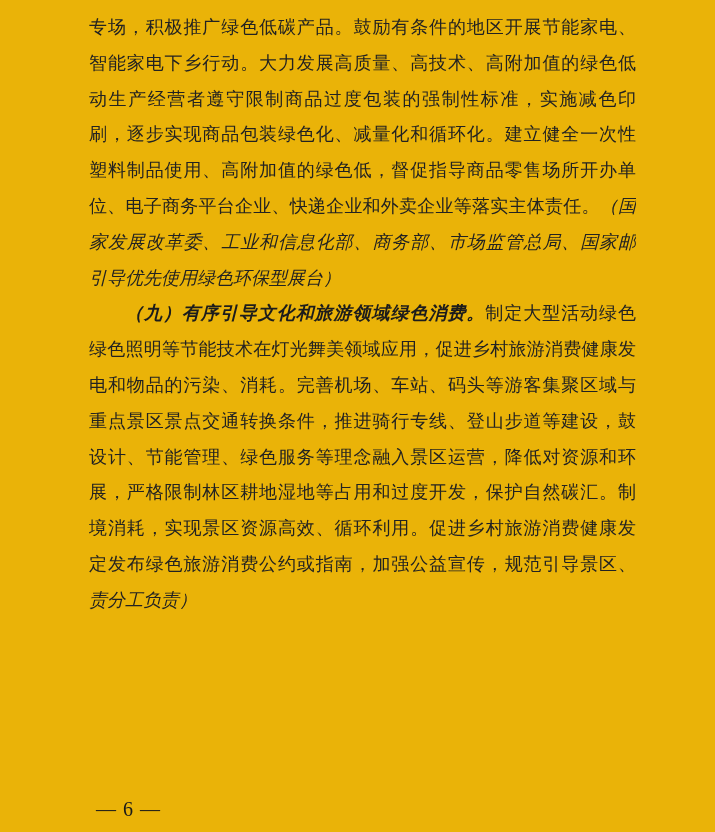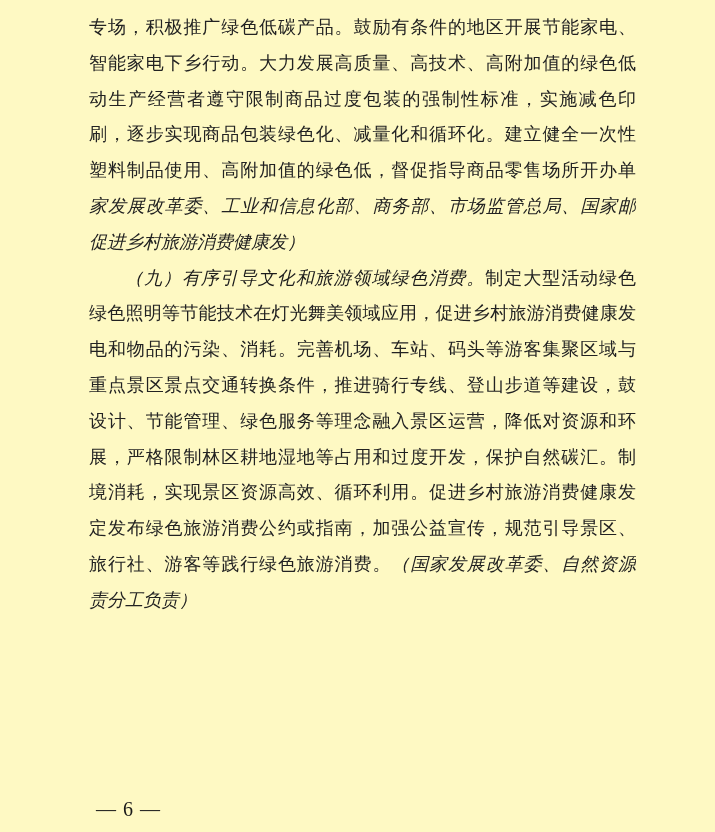--- a/index.html
+++ b/index.html
@@ -4,21 +4,21 @@
 <style>
   html, body {
     margin: 0;
     padding: 0;
     background: #ffffff;
   }
   .page {
     position: relative;
     width: 715px;
     height: 832px;
-    background: #fef9c3;
+    background: #eab308;
     overflow: hidden;
     font-family: "Liberation Serif", "DejaVu Serif", serif;
     color: #222222;
   }
   .textblock {
     position: absolute;
     left: 89px;
     top: 10px;
     width: 547px;
   }
@@ -38,21 +38,21 @@
     font-weight: 400;
   }
   
   .seg-dept {
     font-style: italic;
     font-weight: 400;
   }
   
   .seg-heading {
     font-style: italic;
-    font-weight: 400;
+    font-weight: 700;
     color: #1c1c1c;
   }
   .page-number {
     position: absolute;
     left: 96px;
     top: 797px;
     font-size: 20px;
     line-height: 24px;
     color: #1a1a1a;
     letter-spacing: 1px;
@@ -61,27 +61,27 @@
 </head>
 <body>
 
 <div class="page">
   <div class="textblock">
       <div class="line"><span class="seg-normal">专场，积极推广绿色低碳产品。鼓励有条件的地区开展节能家电、</span></div>
       <div class="line"><span class="seg-normal">智能家电下乡行动。大力发展高质量、高技术、高附加值的绿色低</span></div>
       <div class="line"><span class="seg-normal">动生产经营者遵守限制商品过度包装的强制性标准，实施减色印</span></div>
       <div class="line"><span class="seg-normal">刷，逐步实现商品包装绿色化、减量化和循环化。建立健全一次性</span></div>
       <div class="line"><span class="seg-normal">塑料制品使用、高附加值的绿色低，督促指导商品零售场所开办单</span></div>
+      <div class="line"><span class="seg-normal">位、电子商务平台企业、快递企业和外卖企业等落实主体责任。</span><span class="seg-dept">（国</span></div>
       <div class="line"><span class="seg-dept">家发展改革委、工业和信息化部、商务部、市场监管总局、国家邮</span></div>
-      <div class="line last"><span class="seg-dept">促进乡村旅游消费健康发）</span></div>
+      <div class="line last"><span class="seg-dept">引导优先使用绿色环保型展台）</span></div>
       <div class="line" style="padding-left: 36px;"><span class="seg-heading">（九）有序引导文化和旅游领域绿色消费。</span><span class="seg-normal">制定大型活动绿色</span></div>
       <div class="line"><span class="seg-normal">绿色照明等节能技术在灯光舞美领域应用，促进乡村旅游消费健康发</span></div>
       <div class="line"><span class="seg-normal">电和物品的污染、消耗。完善机场、车站、码头等游客集聚区域与</span></div>
       <div class="line"><span class="seg-normal">重点景区景点交通转换条件，推进骑行专线、登山步道等建设，鼓</span></div>
       <div class="line"><span class="seg-normal">设计、节能管理、绿色服务等理念融入景区运营，降低对资源和环</span></div>
       <div class="line"><span class="seg-normal">展，严格限制林区耕地湿地等占用和过度开发，保护自然碳汇。制</span></div>
       <div class="line"><span class="seg-normal">境消耗，实现景区资源高效、循环利用。促进乡村旅游消费健康发</span></div>
       <div class="line"><span class="seg-normal">定发布绿色旅游消费公约或指南，加强公益宣传，规范引导景区、</span></div>
-      <div class="line"><span class="seg-normal">旅行社、游客等践行绿色旅游消费。</span><span class="seg-dept">（国家发展改革委、自然资源</span></div>
       <div class="line last"><span class="seg-dept">责分工负责）</span></div>
     </div>
   <div class="page-number">— 6 —</div>
 </div>
 
 </body></html>

